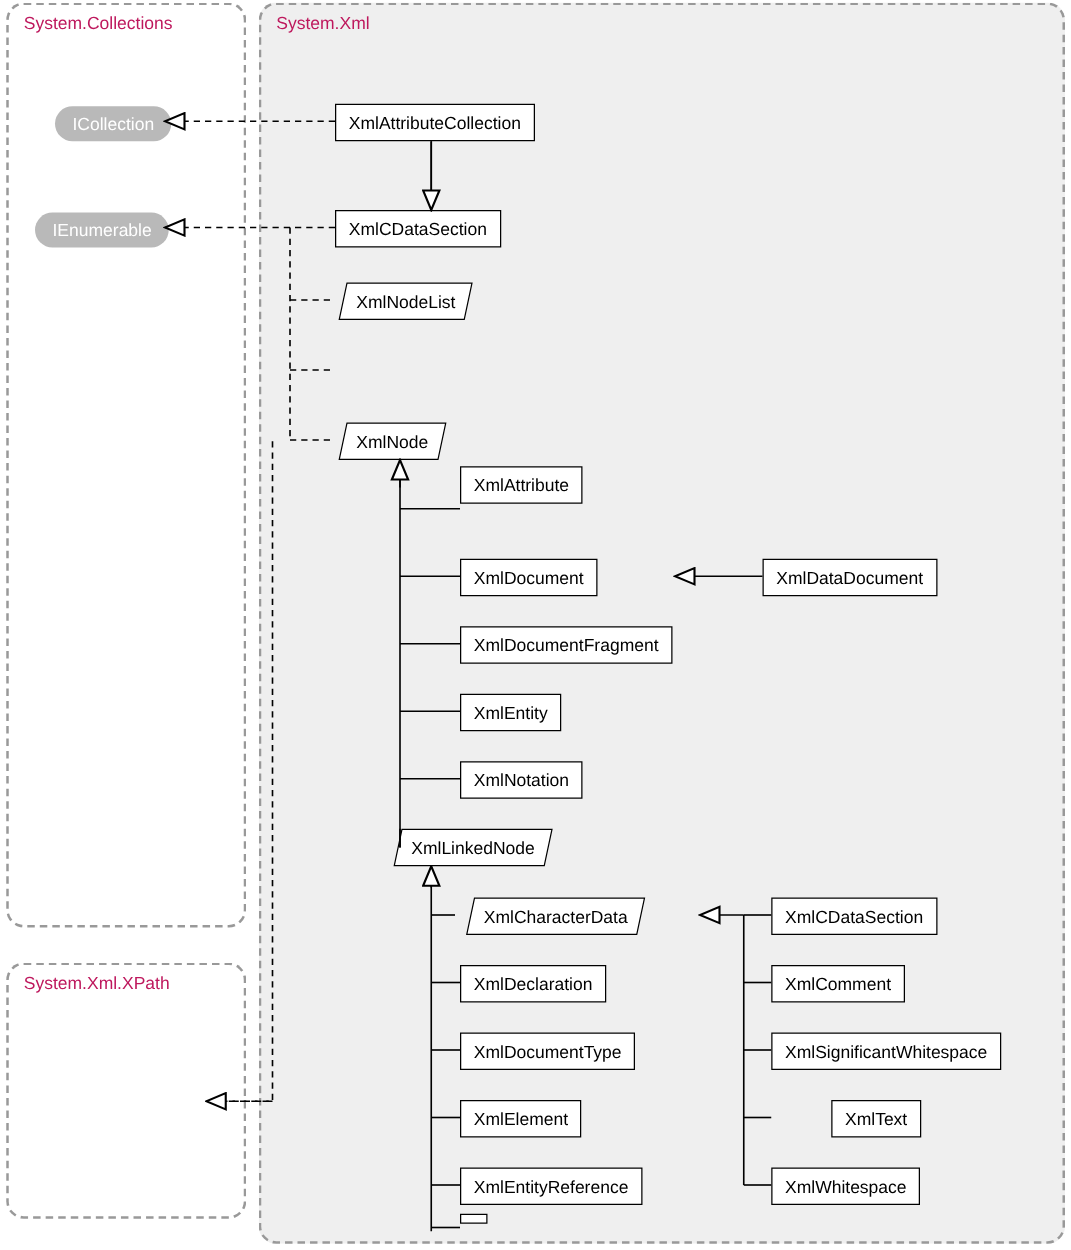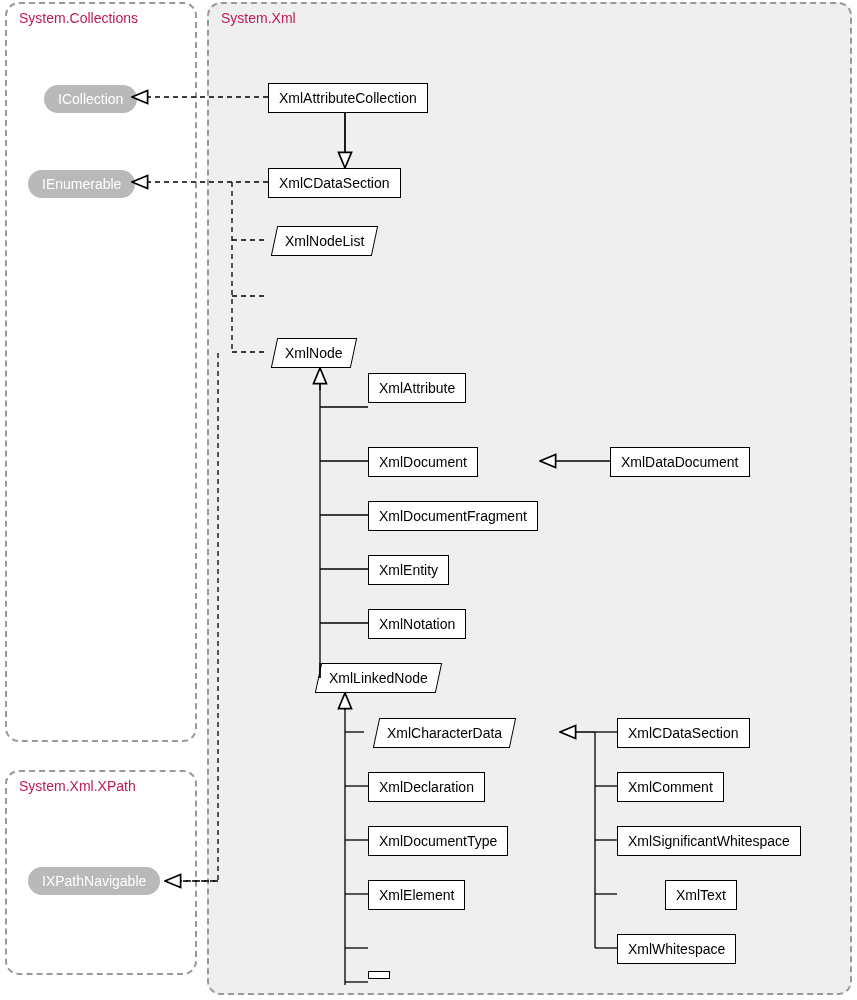--- a/index.html
+++ b/index.html
@@ -56,40 +56,40 @@
   <div class="namespace ns-fill" style="left:207px; top:2px; width:645px; height:993px;">
     <div class="namespace-label">System.Xml</div>
   </div>
 
   <div class="namespace" style="left:5px; top:770px; width:192px; height:205px;">
     <div class="namespace-label">System.Xml.XPath</div>
   </div>
 
   <div class="pill" style="left:44px; top:85px;">ICollection</div>
   <div class="pill" style="left:28px; top:170px;">IEnumerable</div>
-  <div class="pill" style="left:28px; top:867px;">IXPathNavigable</div>
 
   <div class="classbox" style="left:268px; top:83px;">XmlAttributeCollection</div>
   <div class="classbox" style="left:268px; top:168px;">XmlCDataSection</div>
   <div class="classbox abstract" style="left:274px; top:226px;"><span>XmlNodeList</span></div>
   <div class="classbox abstract" style="left:274px; top:338px;"><span>XmlNode</span></div>
 
   <div class="classbox" style="left:368px; top:373px;">XmlAttribute</div>
   <div class="classbox" style="left:368px; top:447px;">XmlDocument</div>
   <div class="classbox" style="left:368px; top:501px;">XmlDocumentFragment</div>
   <div class="classbox" style="left:610px; top:447px;">XmlDataDocument</div>
   <div class="classbox" style="left:368px; top:555px;">XmlEntity</div>
   <div class="classbox" style="left:368px; top:609px;">XmlNotation</div>
 
   <div class="classbox abstract" style="left:318px; top:663px;"><span>XmlLinkedNode</span></div>
 
   <div class="classbox abstract" style="left:376px; top:718px;"><span>XmlCharacterData</span></div>
   <div class="classbox" style="left:368px; top:772px;">XmlDeclaration</div>
   <div class="classbox" style="left:368px; top:826px;">XmlDocumentType</div>
   <div class="classbox" style="left:368px; top:880px;">XmlElement</div>
+  <div class="classbox" style="left:368px; top:934px;">XmlEntityReference</div>
   <div class="classbox" style="left:368px; top:988px; padding:3px 10px; font-size:13px; top:971px;"></div>
 
   <div class="classbox" style="left:617px; top:718px;">XmlCDataSection</div>
   <div class="classbox" style="left:617px; top:772px;">XmlComment</div>
   <div class="classbox" style="left:617px; top:826px;">XmlSignificantWhitespace</div>
   <div class="classbox" style="left:617px; top:880px;margin-left:48px;">XmlText</div>
   <div class="classbox" style="left:617px; top:934px;">XmlWhitespace</div>
 
   <svg class="lines">
     <defs>

